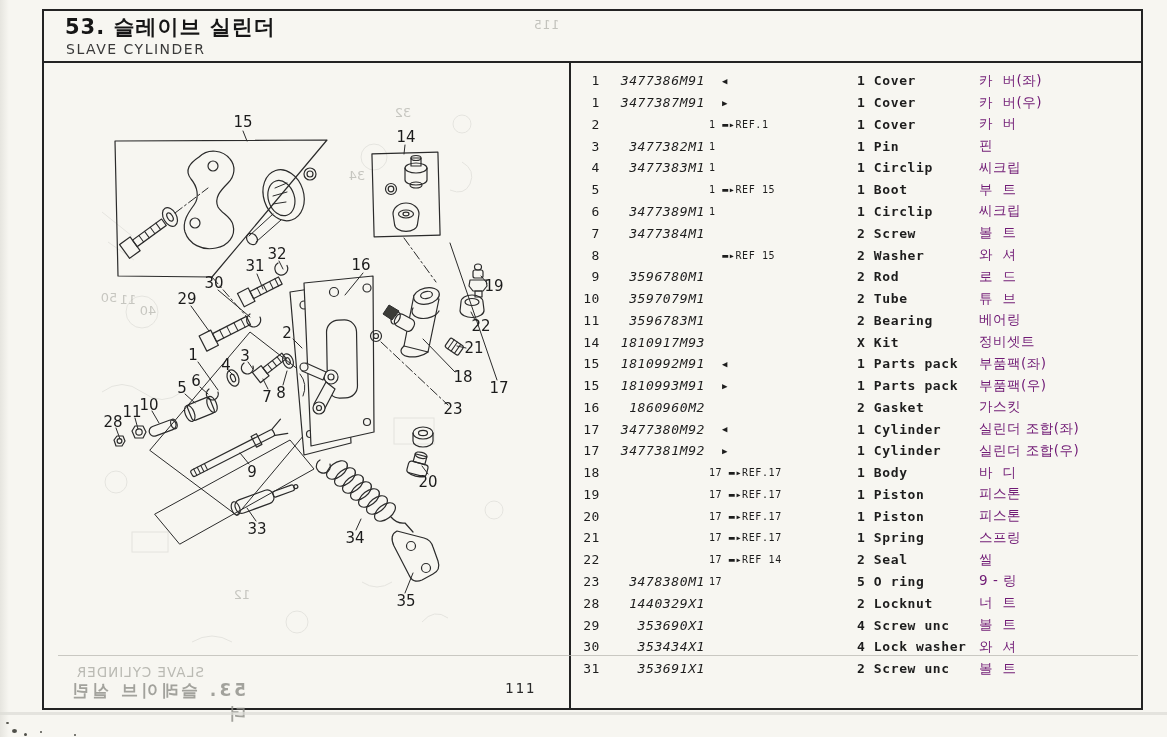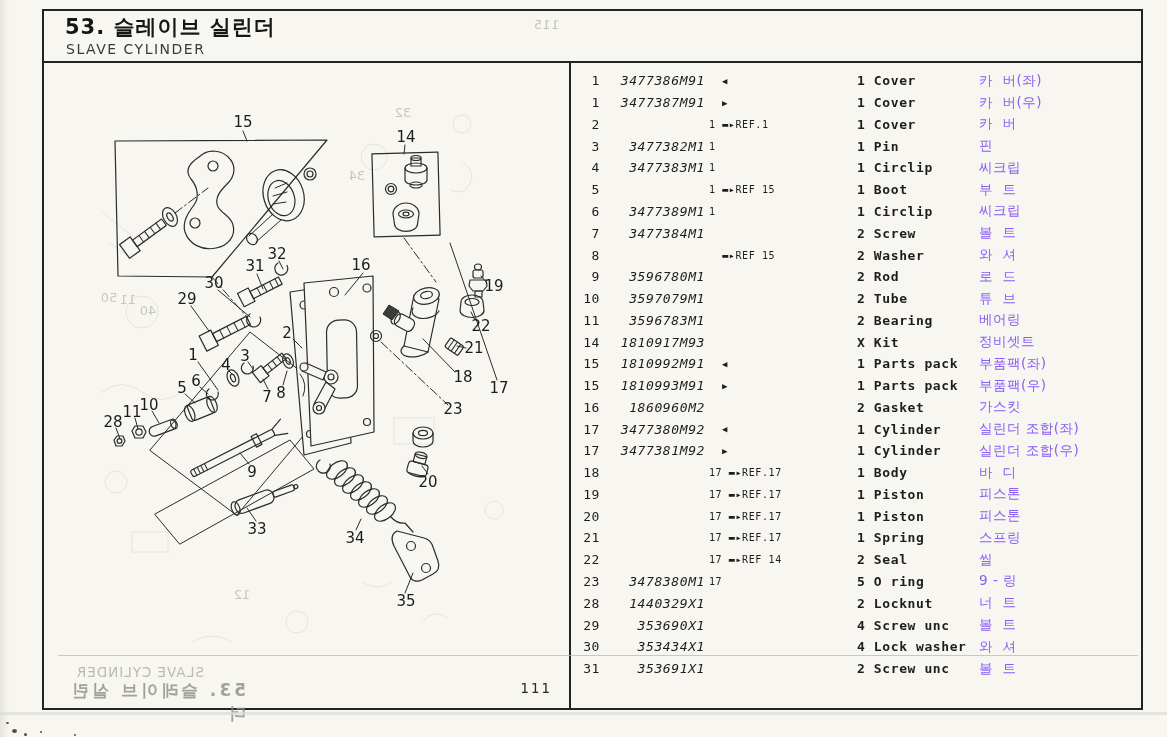--- a/index.html
+++ b/index.html
@@ -18,23 +18,23 @@
   .title-ko{left:65px;top:13px;font-size:21px;font-weight:700;letter-spacing:1px;color:#161616;}
   .title-en{left:66px;top:41px;font-size:14px;letter-spacing:1.5px;color:#3a3a3a;}
   
   .ptable{left:575px;top:70px;width:562px;}
   .trow{height:21.78px;display:flex;align-items:center;font-family:"DejaVu Sans Mono","Liberation Mono",monospace;font-size:13px;letter-spacing:.6px;color:#1d1d1d;}
   .c-ref{width:25px;text-align:right;flex:none;}
   .c-part{width:103px;text-align:right;flex:none;margin-left:2px;font-style:italic;}
   .c-note{width:148px;margin-left:4px;white-space:pre;flex:none;font-size:10px;}
   .c-note.tri{font-size:9px;padding-left:13px;box-sizing:border-box;}
   .c-desc{width:122px;flex:none;font-weight:bold;}
-  .c-kr{flex:1;font-family:"DejaVu Sans",sans-serif;font-size:13.5px;letter-spacing:.5px;white-space:pre;color:#8b5cf6;}
-  
-  .page-num{left:505px;top:680px;width:62px;text-align:center;font-family:"DejaVu Sans Mono",monospace;font-size:14px;letter-spacing:2px;color:#2a2a2a;}
+  .c-kr{flex:1;font-family:"DejaVu Sans",sans-serif;font-size:13.5px;letter-spacing:.5px;white-space:pre;color:#701a75;}
+  
+  .page-num{left:505px;top:680px;width:62px;text-align:left;font-family:"DejaVu Sans Mono",monospace;font-size:14px;letter-spacing:2px;color:#2a2a2a;}
   
   .ghost{transform:scaleX(-1);color:#9a9a93;}
   .ghost-115{left:533px;top:17px;font-size:13px;opacity:.55;letter-spacing:1px;font-family:"DejaVu Sans Mono",monospace;}
   .ghost-en{left:68px;top:664px;width:136px;font-size:13.5px;letter-spacing:1px;opacity:.75;color:#a6a69f;}
   .ghost-ko{left:64px;top:679px;width:182px;font-size:17px;font-weight:700;letter-spacing:3px;opacity:.8;color:#8e8e88;}
   .ghost-rule{left:58px;top:655px;width:1080px;height:1px;background:#b9b8b1;opacity:.75;}
   
   .smudge{left:0;top:712px;width:1167px;height:3px;background:#dcdbd5;opacity:.7;}
   .edge-shade{left:0;top:0;width:9px;height:737px;background:linear-gradient(to right,#e6e5df,rgba(247,246,241,0));}
   .sp{position:absolute;background:#50504a;border-radius:50%;}

